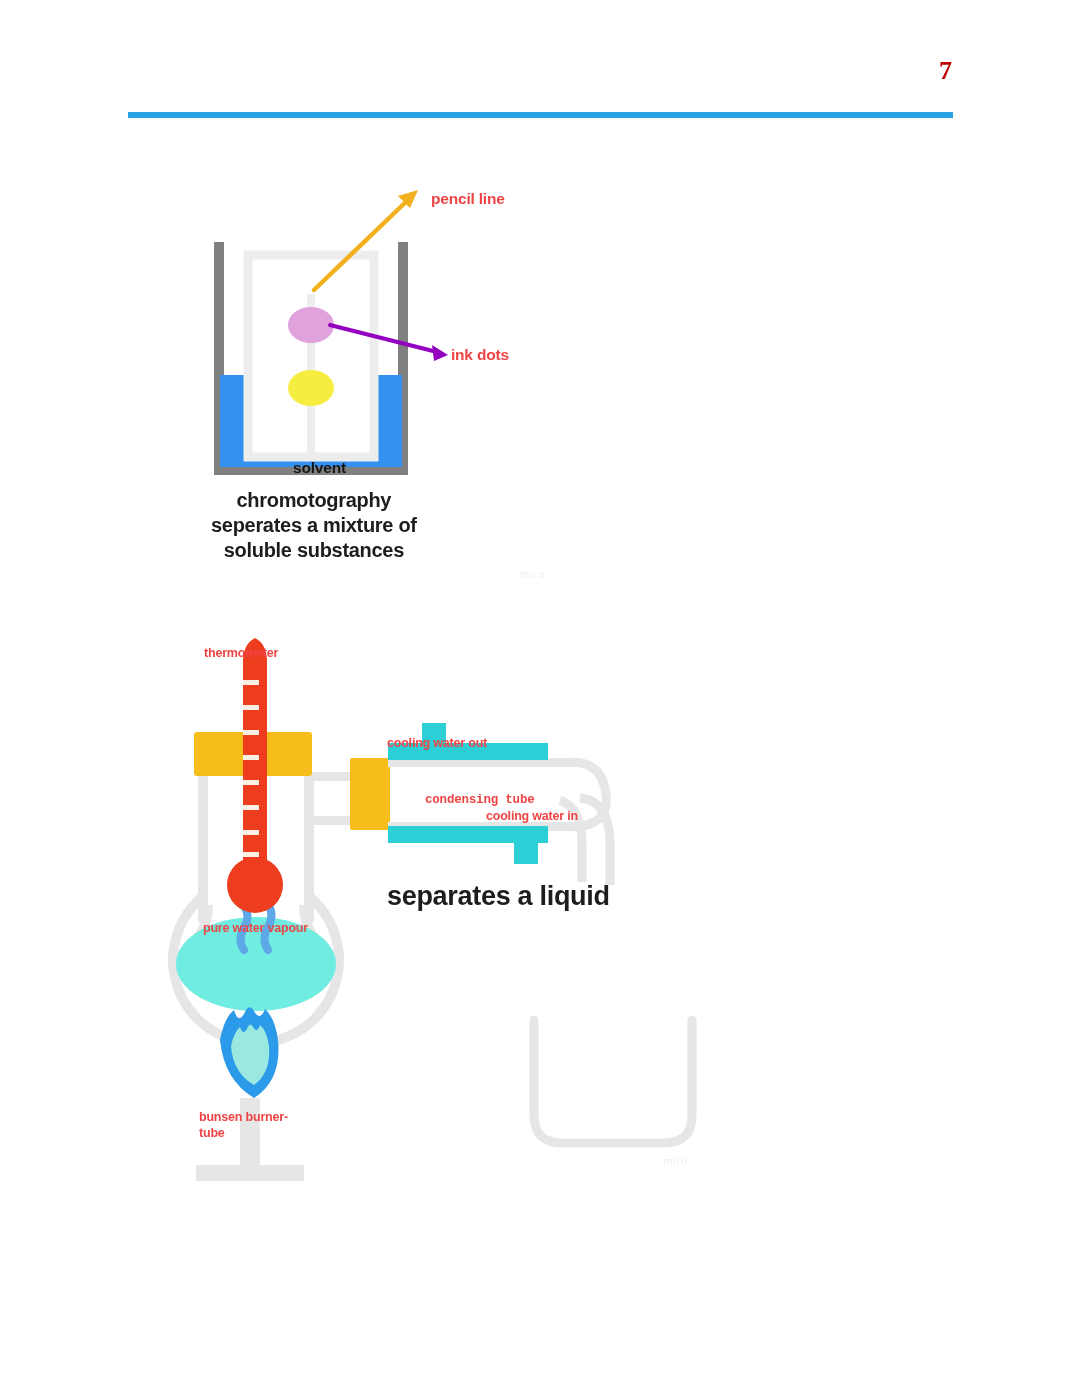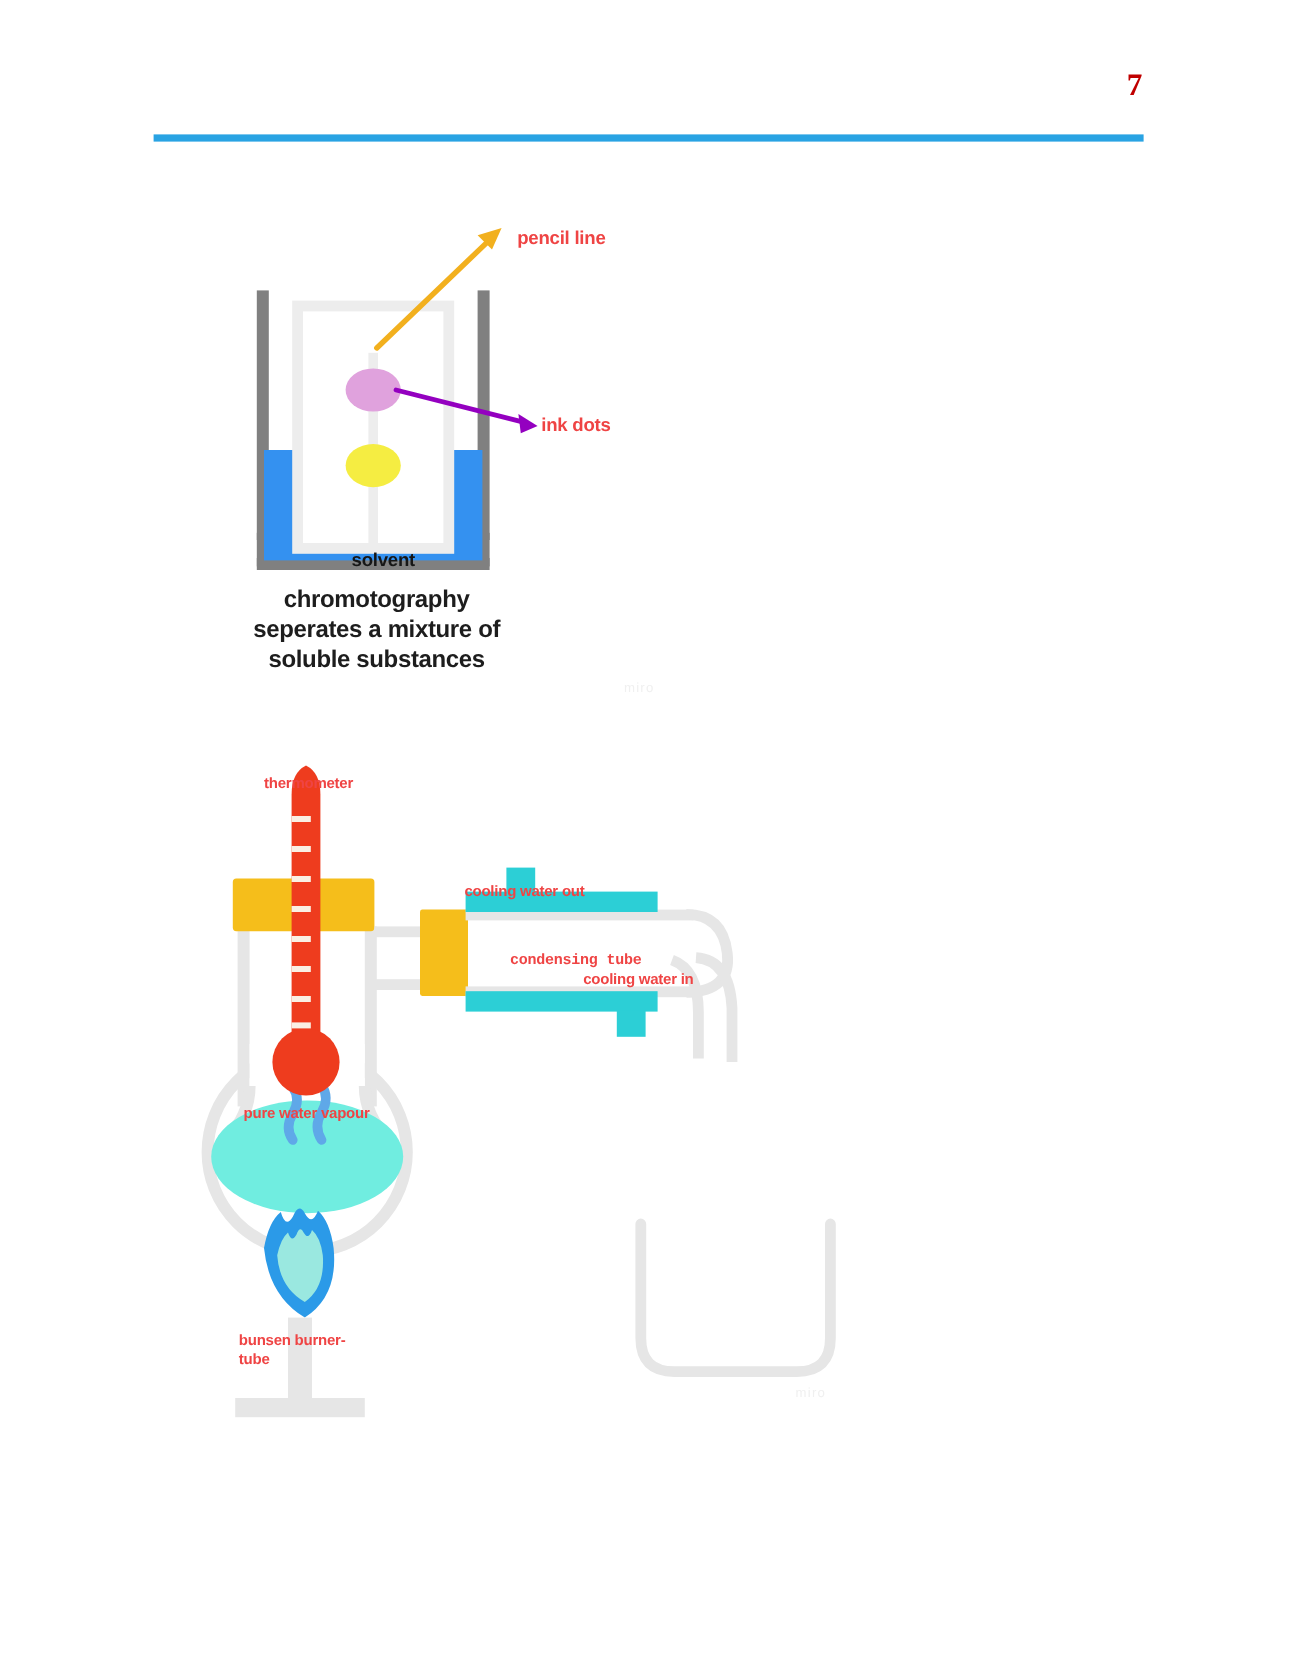--- a/index.html
+++ b/index.html
@@ -200,32 +200,33 @@
     <path d="M71 426 q 3 -14 9 -19 q 3 9 7 2 q 3 -8 6 -2 q 4 7 7 -2 q 7 6 9 21
              q 2 27 -15 39 q -21 -12 -23 -39 Z" fill="#9AE8E0"></path>
   </g>
 
   <g>
     <rect x="80" y="478" width="20" height="70" fill="#E6E6E6"></rect>
     <rect x="36" y="545" width="108" height="16" fill="#E6E6E6"></rect>
   </g>
 </svg>
 
-<div class="lbl lbl-sm" style="left:220px; top:646px;text-align:center;">thermometer</div>
+<div class="lbl lbl-sm" style="left:204px; top:646px;text-align:center;">thermometer</div>
 
 <div class="lbl lbl-sm" style="left:387px; top:736px;">cooling water out</div>
 
 <div class="lbl lbl-sm" style="left:425px; top:793px;font-family:Liberation Mono, monospace;">condensing tube</div>
 
 <div class="lbl lbl-sm" style="left:486px; top:809px;">cooling water in</div>
 
 <div class="lbl lbl-sm" style="left:203px; top:921px;">pure water vapour</div>
 
 <div class="lbl lbl-sm" style="left:199px; top:1110px;">bunsen burner-</div>
 
 <div class="lbl lbl-sm" style="left:199px; top:1126px;">tube</div>
 
 <div class="caption caption-distil" style="left:387px; top:879px;">
+  <div>separates a liquid</div>
 </div>
 
 <svg class="diagram" style="left:520px; top:1015px;" width="190" height="150" viewBox="0 0 190 150">
   <path d="M14 5 L14 100 q 0 28 28 28 L144 128 q 28 0 28 -28 L172 5" fill="none" stroke="#E6E6E6" stroke-width="9" stroke-linecap="round"></path>
 </svg>
 
 </body></html>

